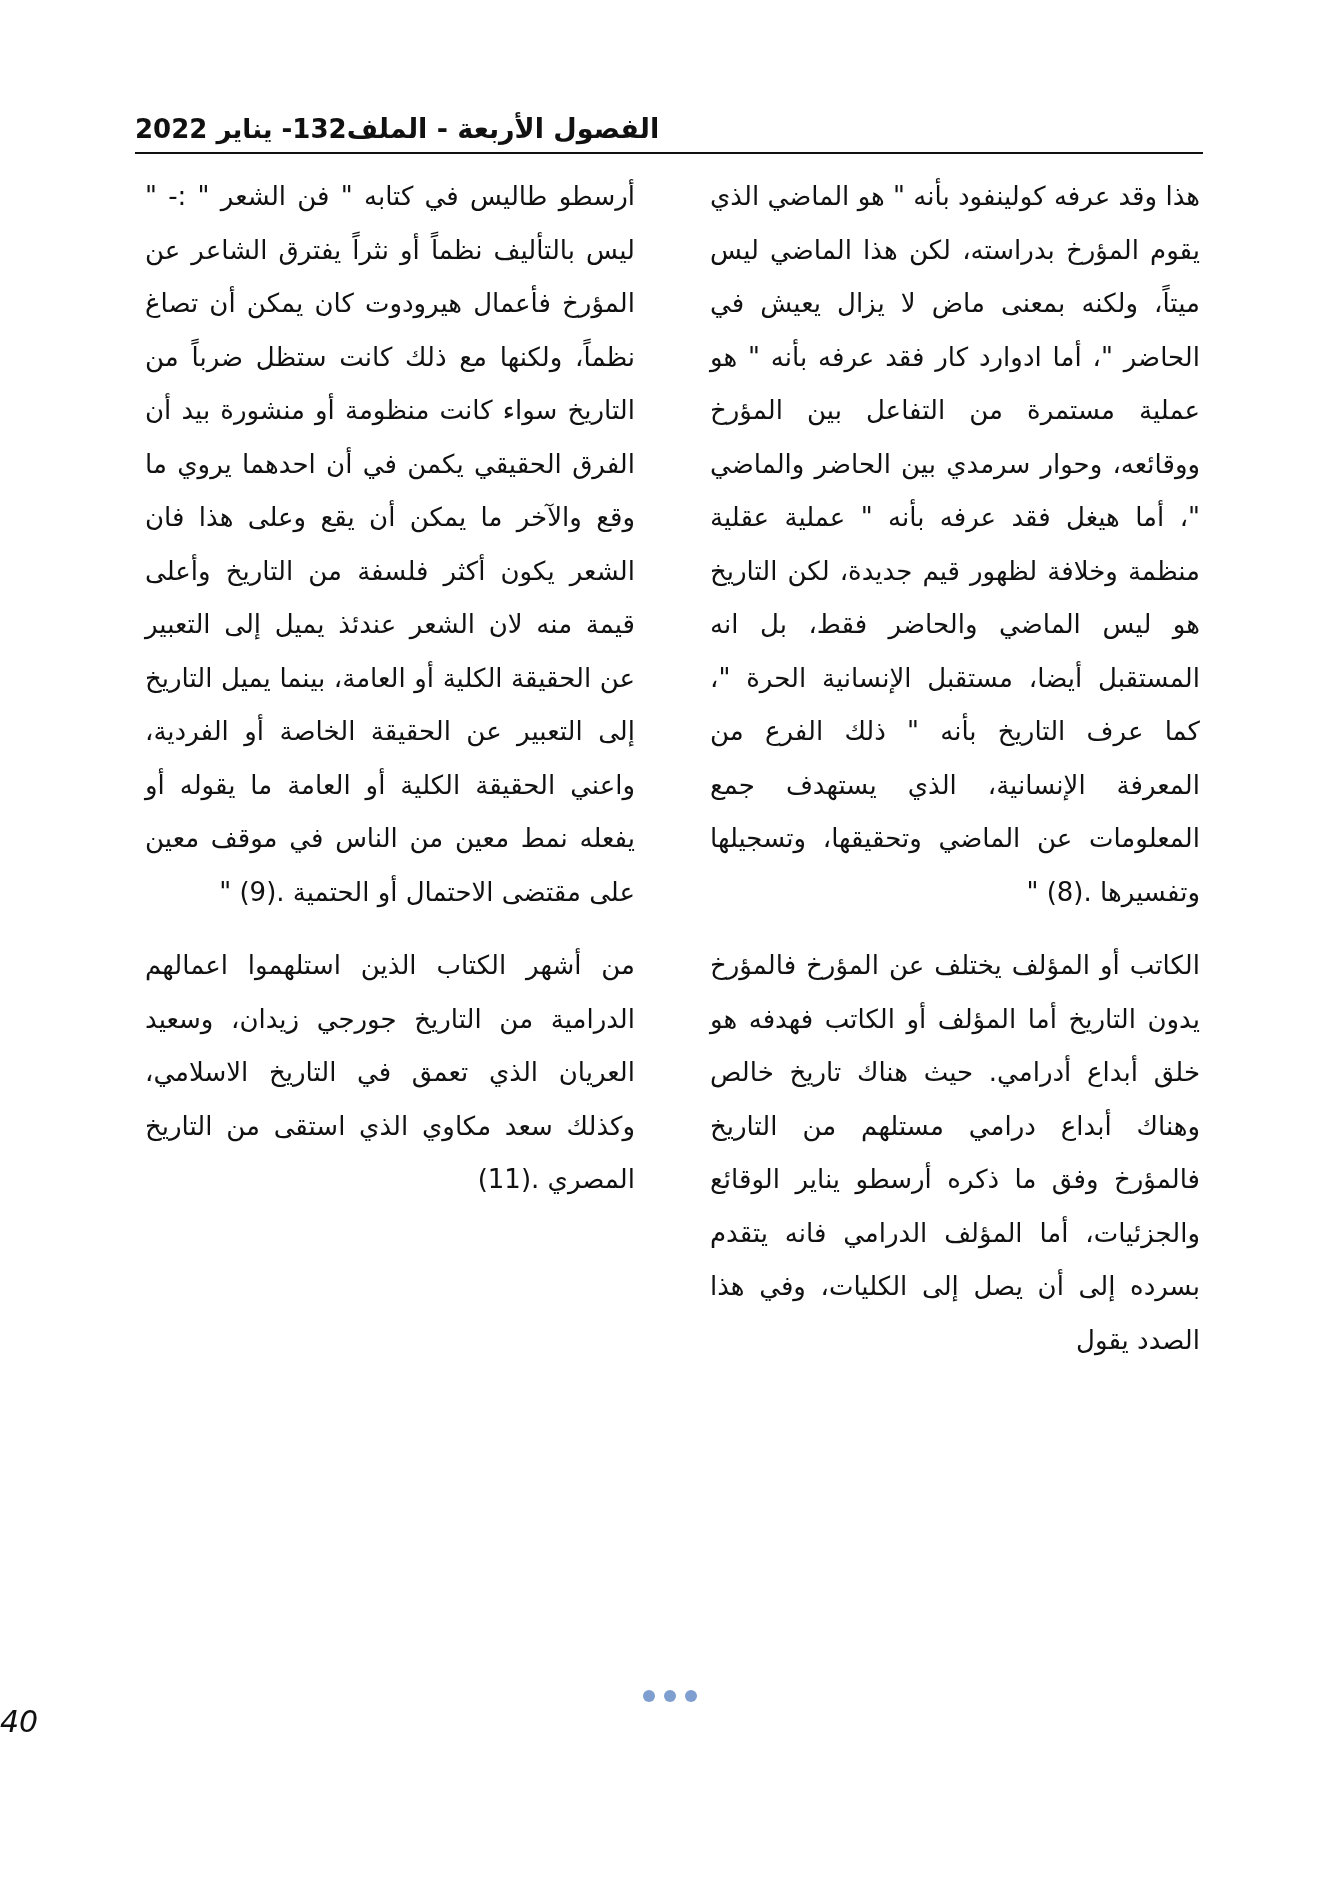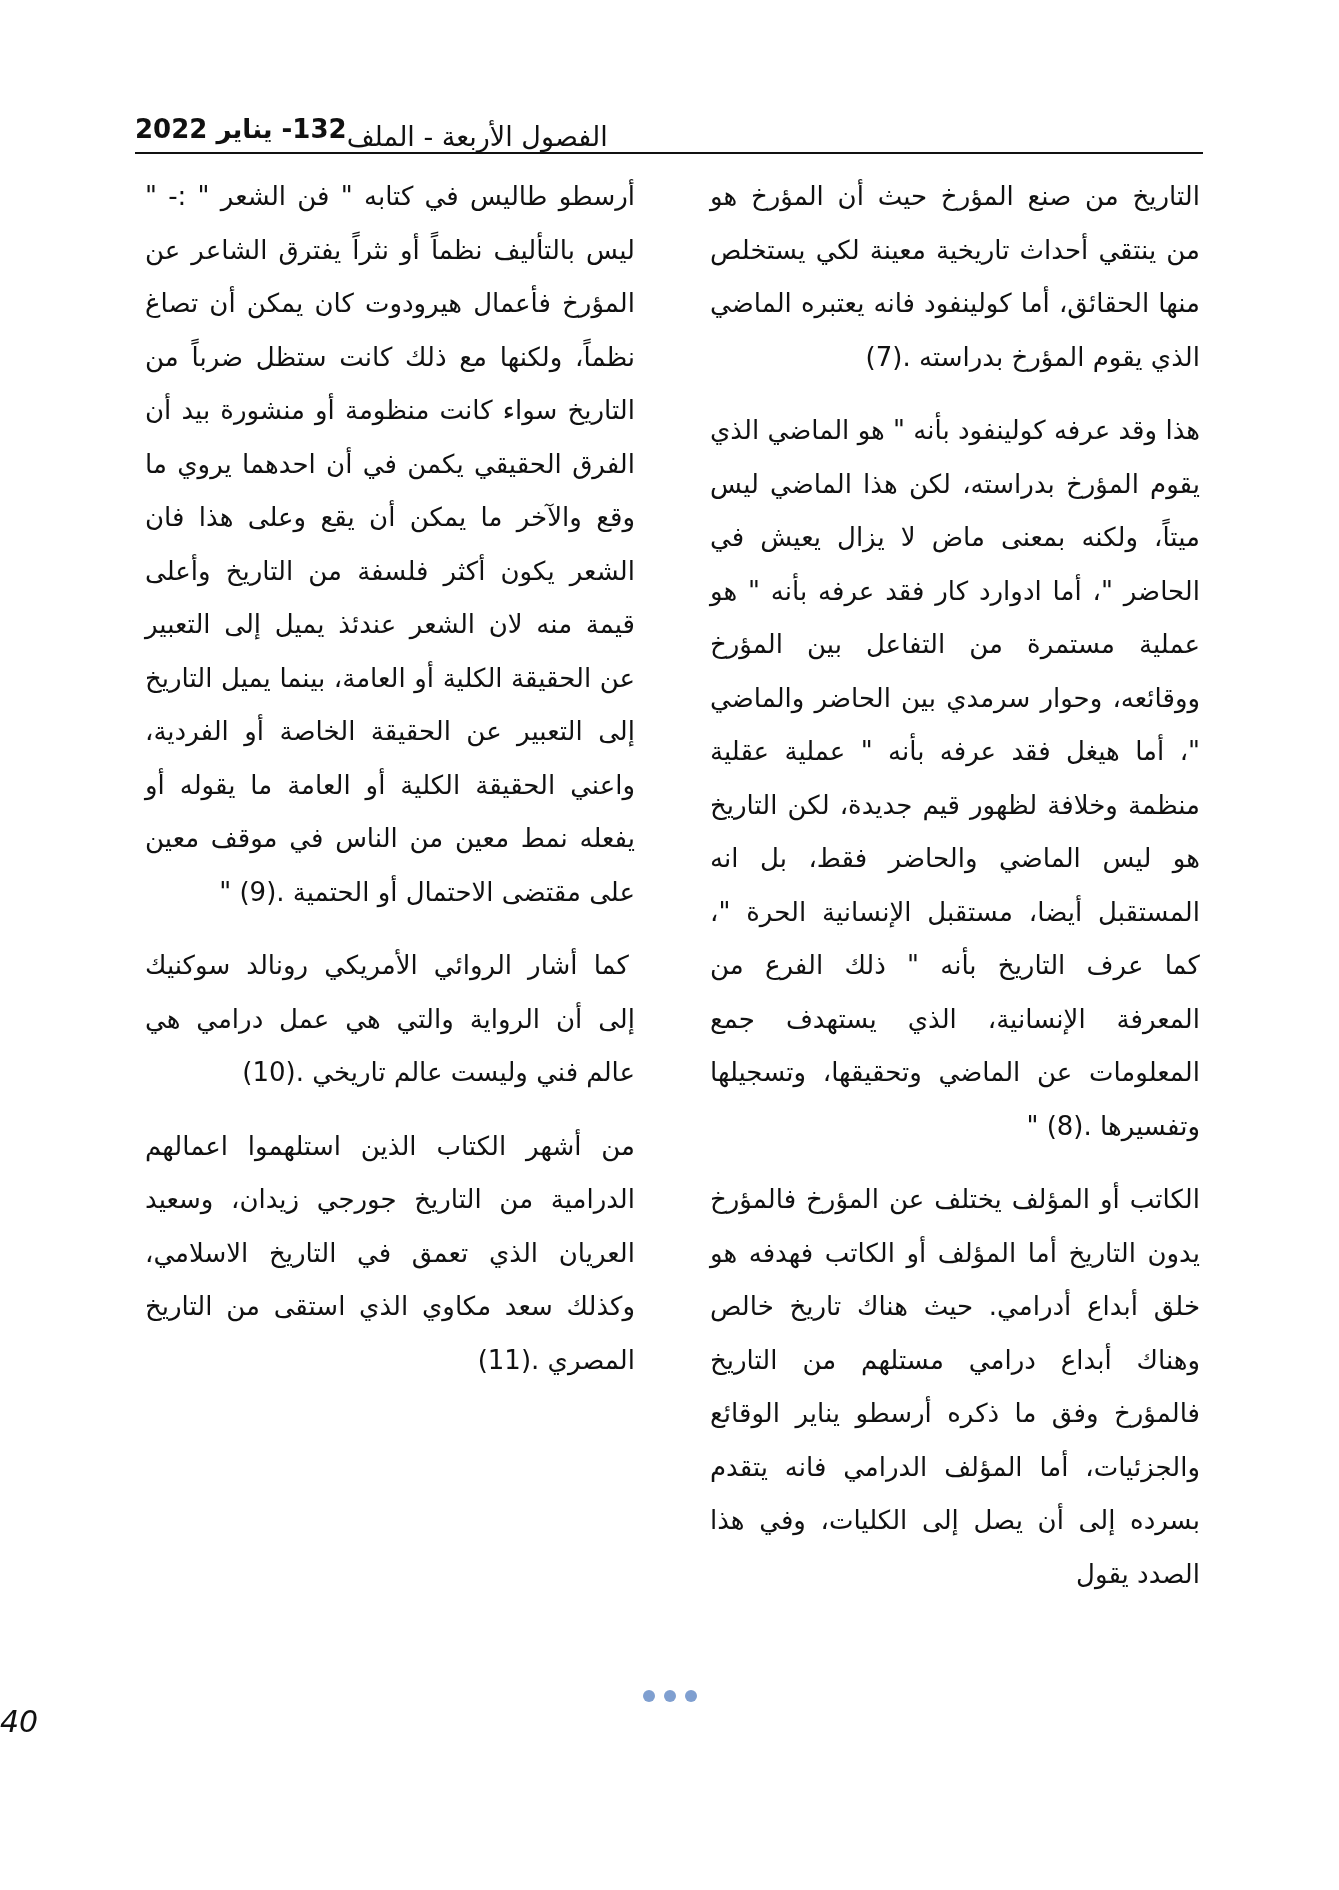--- a/index.html
+++ b/index.html
@@ -11,22 +11,22 @@
       position: absolute; left: 135px; top: 108px; width: 1068px; height: 44px;
       border-bottom: 2px solid #111;
       display: flex; justify-content: flex-start; align-items: flex-end;
       direction: ltr;
     }
     .header .issue {
       font-family: "DejaVu Sans", sans-serif; font-size: 26px; font-weight: bold;
       padding-bottom: 8px; direction: rtl; unicode-bidi: plaintext;
     }
     .header .title {
-      font-family: "DejaVu Sans", sans-serif; font-size: 27px; font-weight: normal;
-      direction: rtl;
+      font-family: "DejaVu Sans", sans-serif; font-size: 27px; font-weight: bold;
+      padding-bottom: 8px; direction: rtl;
     }
     .col {
       position: absolute; top: 170px; width: 490px;
       direction: rtl; text-align: justify;
       font-family: "DejaVu Sans", sans-serif; font-size: 26px; line-height: 53.5px;
     }
     .col.right { left: 710px; }
     .col.left { left: 145px; }
     .col p { margin: 0 0 20px 0; }
     .col p.indent { text-indent: 6px; }
@@ -42,28 +42,26 @@
   </style>
 </head>
 <body>
 
 <div class="header">
   <div class="issue">132- يناير 2022</div>
   <div class="title">الفصول الأربعة - الملف</div>
 </div>
 
 <div class="col right">
-  <p>التاريخ من صنع المؤرخ حيث أن المؤرخ هو من ينتقي أحداث تاريخية معينة لكي يستخلص منها الحقائق، أما كولينفود فانه يعتبره الماضي الذي يقوم المؤرخ بدراسته .(7)</p>
   <p>هذا وقد عرفه كولينفود بأنه " هو الماضي الذي يقوم المؤرخ بدراسته، لكن هذا الماضي ليس ميتاً، ولكنه بمعنى ماض لا يزال يعيش في الحاضر "، أما ادوارد كار فقد عرفه بأنه " هو عملية مستمرة من التفاعل بين المؤرخ ووقائعه، وحوار سرمدي بين الحاضر والماضي "، أما هيغل فقد عرفه بأنه " عملية عقلية منظمة وخلافة لظهور قيم جديدة، لكن التاريخ هو ليس الماضي والحاضر فقط، بل انه المستقبل أيضا، مستقبل الإنسانية الحرة "، كما عرف التاريخ بأنه " ذلك الفرع من المعرفة الإنسانية، الذي يستهدف جمع المعلومات عن الماضي وتحقيقها، وتسجيلها وتفسيرها .(8) "</p>
   <p>الكاتب أو المؤلف يختلف عن المؤرخ فالمؤرخ يدون التاريخ أما المؤلف أو الكاتب فهدفه هو خلق أبداع أدرامي. حيث هناك تاريخ خالص وهناك أبداع درامي مستلهم من التاريخ فالمؤرخ وفق ما ذكره أرسطو يناير الوقائع والجزئيات، أما المؤلف الدرامي فانه يتقدم بسرده إلى أن يصل إلى الكليات، وفي هذا الصدد يقول</p>
 </div>
 
 <div class="col left">
   <p>أرسطو طاليس في كتابه " فن الشعر " :- " ليس بالتأليف نظماً أو نثراً يفترق الشاعر عن المؤرخ فأعمال هيرودوت كان يمكن أن تصاغ نظماً، ولكنها مع ذلك كانت ستظل ضرباً من التاريخ سواء كانت منظومة أو منشورة بيد أن الفرق الحقيقي يكمن في أن احدهما يروي ما وقع والآخر ما يمكن أن يقع وعلى هذا فان الشعر يكون أكثر فلسفة من التاريخ وأعلى قيمة منه لان الشعر عندئذ يميل إلى التعبير عن الحقيقة الكلية أو العامة، بينما يميل التاريخ إلى التعبير عن الحقيقة الخاصة أو الفردية، واعني الحقيقة الكلية أو العامة ما يقوله أو يفعله نمط معين من الناس في موقف معين على مقتضى الاحتمال أو الحتمية .(9) "</p>
-  <p class="indent">كما أشار الروائي الأمريكي رونالد سوكنيك إلى أن الرواية والتي هي عمل درامي هي عالم فني وليست عالم تاريخي .(10)</p>
   <p>من أشهر الكتاب الذين استلهموا اعمالهم الدرامية من التاريخ جورجي زيدان، وسعيد العريان الذي تعمق في التاريخ الاسلامي، وكذلك سعد مكاوي الذي استقى من التاريخ المصري .(11)</p>
 </div>
 
 <div class="footer">
   <div class="dots">
     <span class="dot"></span>
     <span class="dot"></span>
     <span class="dot"></span>
   </div>
   <div class="page-number">40</div>

